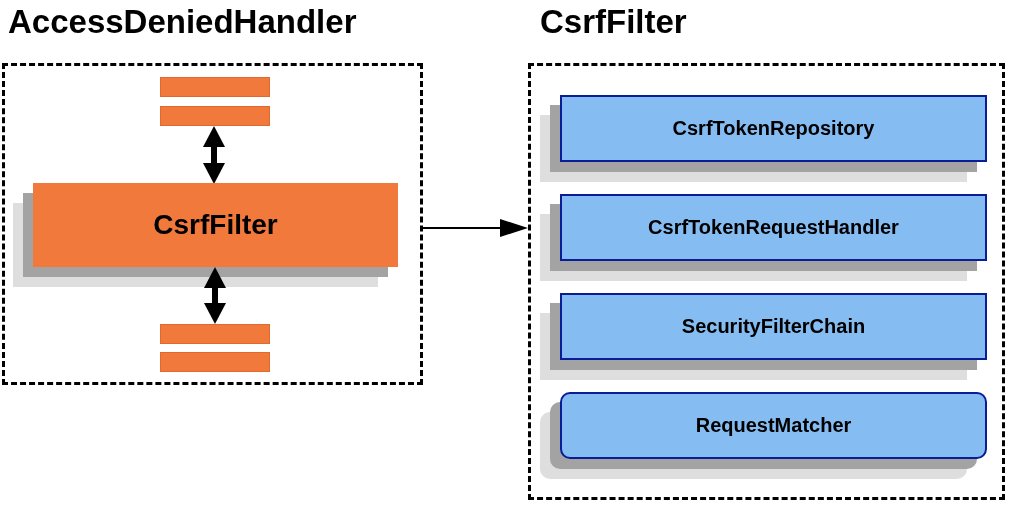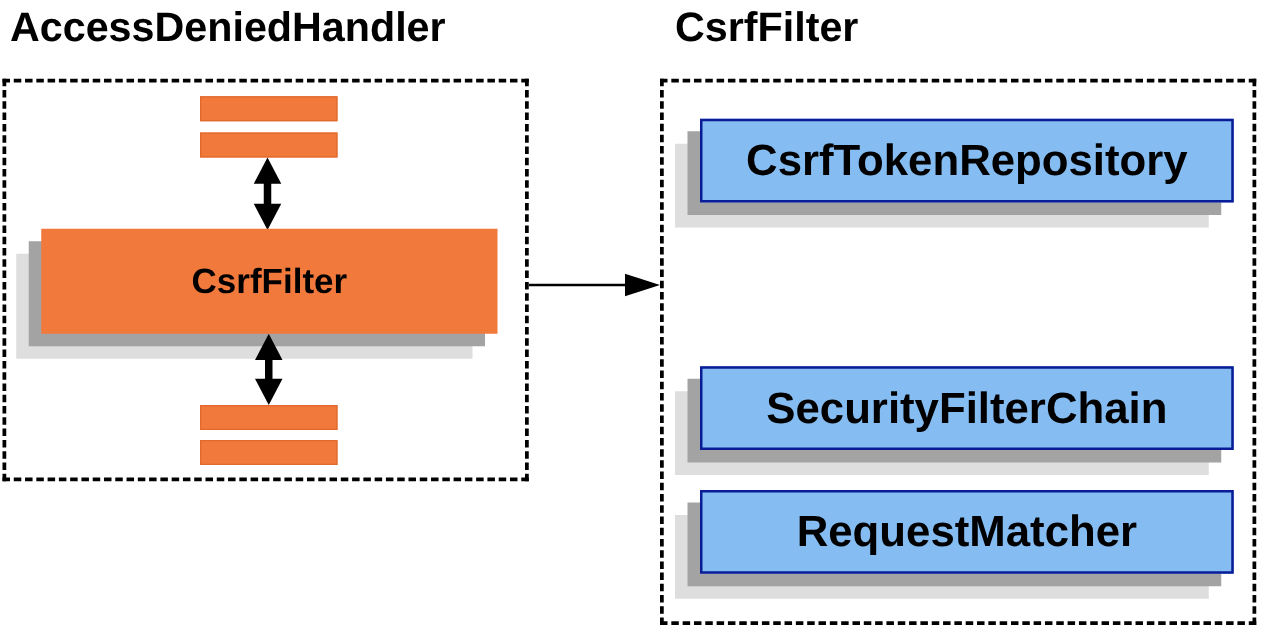--- a/index.html
+++ b/index.html
@@ -64,28 +64,28 @@
     position: absolute;
     left: 560px;
     width: 427px;
     height: 67px;
     background: #85bdf2;
     border: 2px solid #0a1c96;
     box-shadow: -10px 10px 0 0 #a3a3a3, -20px 20px 0 0 #dedede;
     display: flex;
     align-items: center;
     justify-content: center;
-    font-size: 35px;
+    font-size: 20px;
     font-weight: bold;
     color: #000000;
   }
   .comp-1 { top: 95px;  }
   .comp-2 { top: 194px; }
   .comp-3 { top: 293px; }
-  .comp-4 { top: 392px; }
+  .comp-4 { top: 392px; border-radius: 10px; }
 
   .arrow-svg { position: absolute; display: block; }
   .v-arrow-1 { left: 199px; top: 126px; }
   .v-arrow-2 { left: 200px; top: 267px; }
   .h-arrow   { left: 423px; top: 218px; }
 </style>
 </head>
 <body>
 
 <div class="canvas">
@@ -118,18 +118,19 @@
   <div class="filter-bar bar-3"></div>
   <div class="filter-bar bar-4"></div>
 
   <svg class="arrow-svg h-arrow" width="105" height="20" viewBox="0 0 105 20">
     <rect x="0" y="9" width="80" height="2" fill="#000000"></rect>
     <polygon points="105,10 77,1 77,19" fill="#000000"></polygon>
   </svg>
 
   <div class="component-box comp-1">CsrfTokenRepository</div>
 
+  <div class="component-box comp-2">CsrfTokenRequestHandler</div>
 
   <div class="component-box comp-3">SecurityFilterChain</div>
 
   <div class="component-box comp-4">RequestMatcher</div>
 
 </div>
 
 </body></html>

